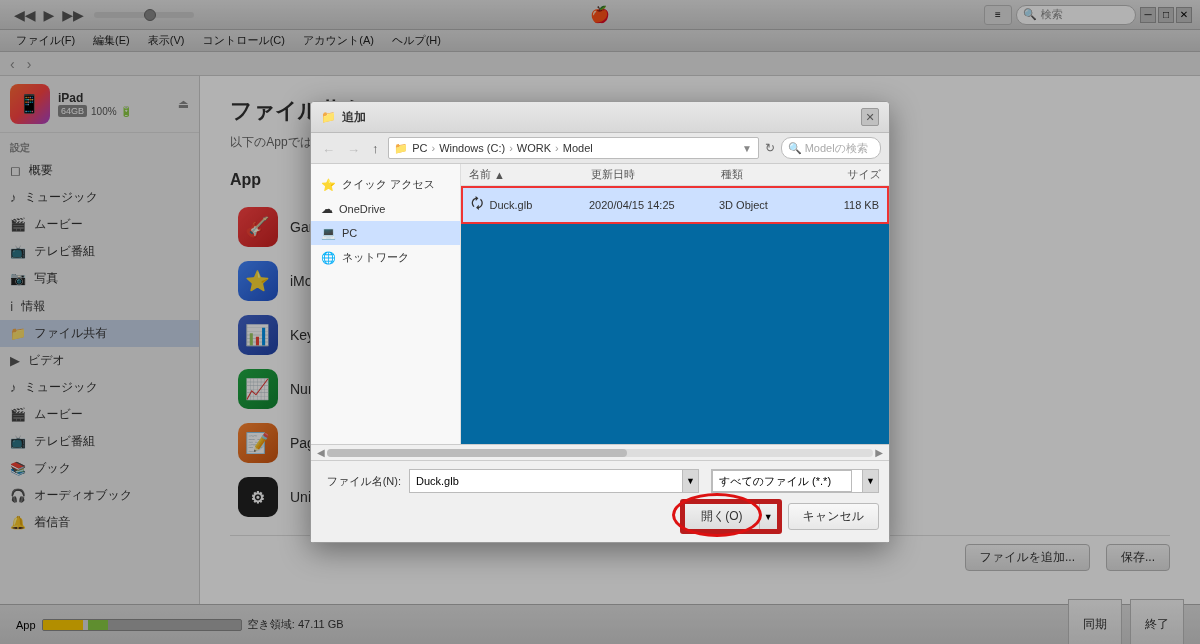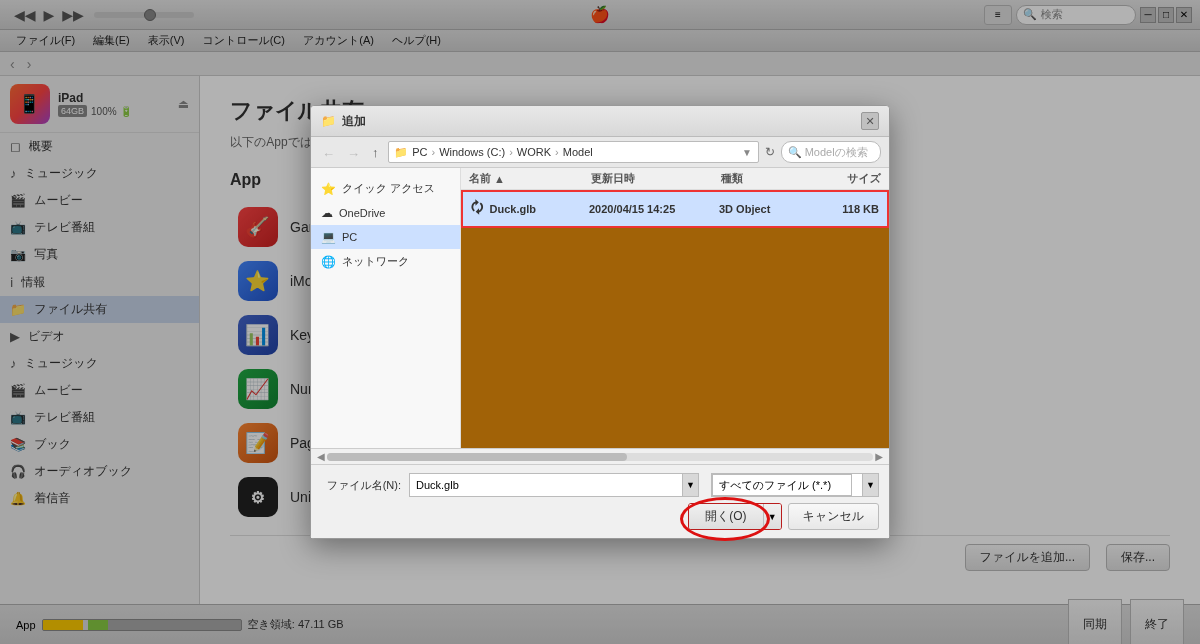--- a/index.html
+++ b/index.html
@@ -416,23 +416,22 @@
       padding: 5px 10px;
       font-size: 11px;
       color: #333;
       cursor: pointer;
     }
     .nav-pane-item.active { background: #cce0ff; }
     .nav-pane-icon { font-size: 12px; }
 
     .dialog-file-pane {
       flex: 1;
-      background: #a16207;
+      background: #0369a1;
       overflow-y: auto;
-      font-weight: bold;
     }
     .file-list-header {
       display: flex;
       align-items: center;
       padding: 3px 8px;
       background: #f0f0f0;
       border-bottom: 1px solid #ddd;
       font-size: 11px;
       color: #555;
     }
@@ -525,21 +524,21 @@
     }
 
     .dialog-action-row {
       display: flex;
       justify-content: flex-end;
       gap: 6px;
       align-items: center;
     }
     .open-btn-group {
       display: flex;
-      border: 1px solid #b91c1c;
+      border: 5px solid #b91c1c;
       border-radius: 3px;
       overflow: hidden;
     }
     .open-btn {
       padding: 4px 16px;
       background: linear-gradient(to bottom, #f0f0f0, #ddd);
       border: none;
       font-size: 12px;
       cursor: pointer;
       color: #333;
@@ -642,20 +641,21 @@
           <div class="device-name">iPad</div>
           <div class="device-meta">
             <span class="storage-badge">64GB</span>
             <span class="battery-icon">100%</span>
             <span>🔋</span>
           </div>
         </div>
         <span class="eject-btn">⏏</span>
       </div>
 
+      <div class="sidebar-section-label">設定</div>
       <div class="sidebar-item">
         <span class="sidebar-item-icon">◻</span>
         <span>概要</span>
       </div>
       <div class="sidebar-item">
         <span class="sidebar-item-icon">♪</span>
         <span>ミュージック</span>
       </div>
       <div class="sidebar-item">
         <span class="sidebar-item-icon">🎬</span>

